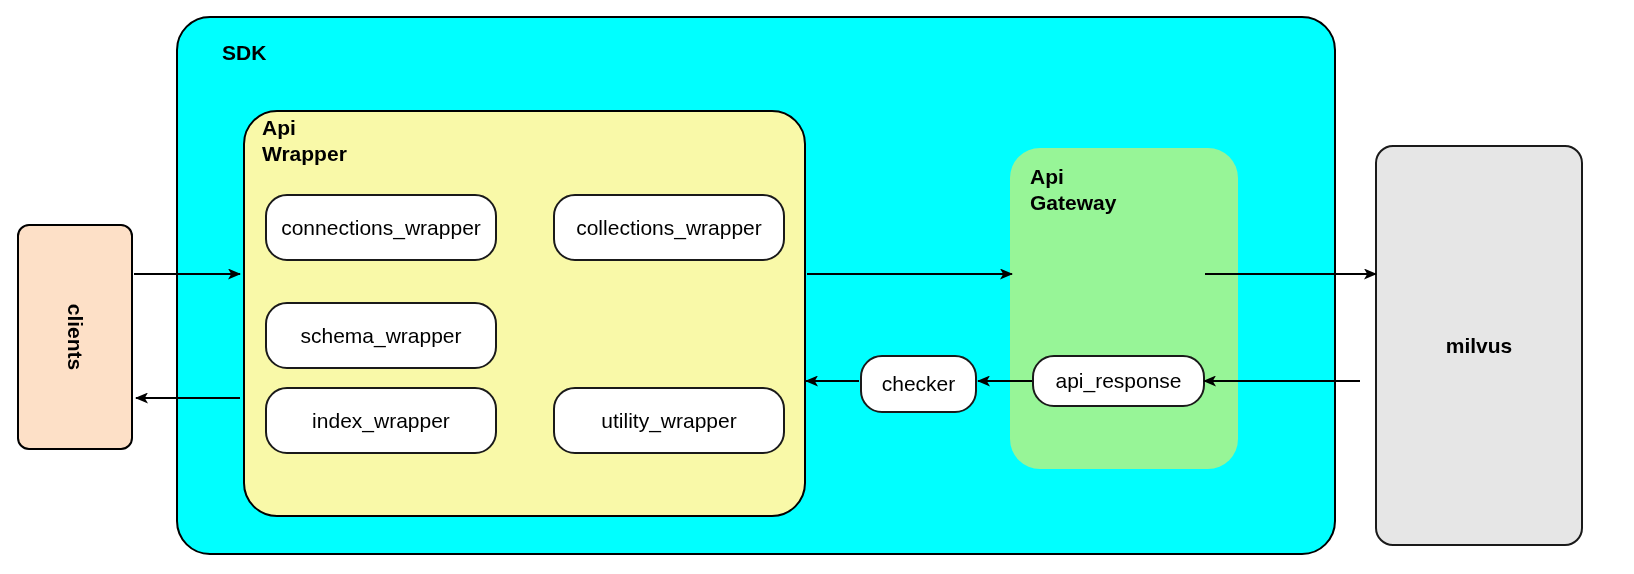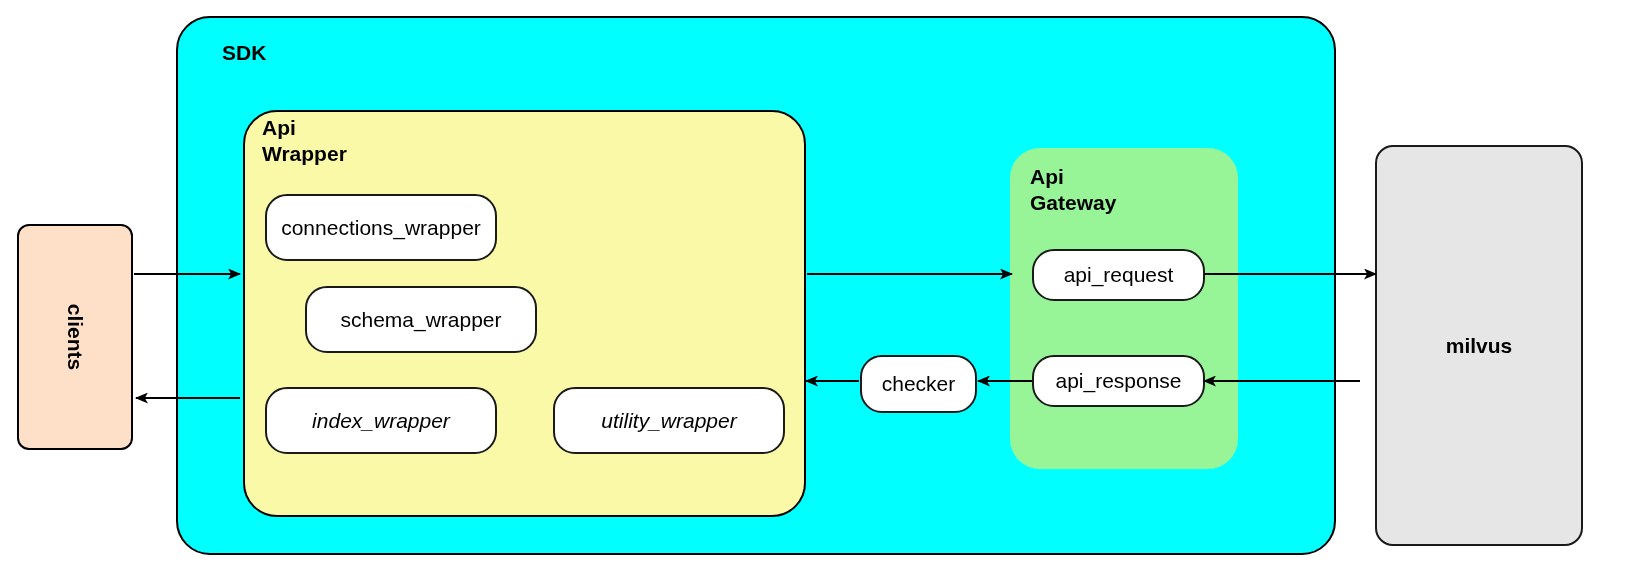--- a/index.html
+++ b/index.html
@@ -97,22 +97,22 @@
     justify-content: center;
     font-size: 21px;
     color: #000000;
     white-space: nowrap;
   }
 
   
   .w-c1 { left: 265px; }
   .w-c2 { left: 553px; }
   .w-r1 { top: 194px; }
-  .w-r2 { top: 286px; margin-left: 40px; }
-  .w-r3 { top: 387px; font-style: italic; }
+  .w-r2 { top: 302px; }
+  .w-r3 { top: 387px; }
   .wcard { width: 232px; height: 67px; }
 
   
   .g-card { left: 1032px; width: 173px; height: 52px; }
   .g-r1 { top: 249px; }
   .g-r2 { top: 355px; }
 
   .checker-card {
     left: 860px;
     top: 355px;
@@ -168,29 +168,29 @@
 <div id="canvas">
 
   <div class="box sdk-box"></div>
   <div class="sdk-label">SDK</div>
 
   <div class="box apiwrapper-box"></div>
   <div class="apiwrapper-label">Api
 Wrapper</div>
 
   <div class="card wcard w-c1 w-r1">connections_wrapper</div>
+  <div class="card wcard w-c2 w-r1">collections_wrapper</div>
   <div class="card wcard w-c1 w-r2">schema_wrapper</div>
   <div class="card wcard w-c1 w-r3">index_wrapper</div>
   <div class="card wcard w-c2 w-r3">utility_wrapper</div>
 
   <div class="box gateway-box"></div>
   <div class="gateway-label">Api
 Gateway</div>
 
-  <div class="card g-card g-r1">api_request</div>
   <div class="card g-card g-r2">api_response</div>
 
   <div class="card checker-card">checker</div>
 
   <div class="box clients-box">
     <span class="clients-label">clients</span>
   </div>
 
   <div class="box milvus-box">
     <span class="milvus-label">milvus</span>

